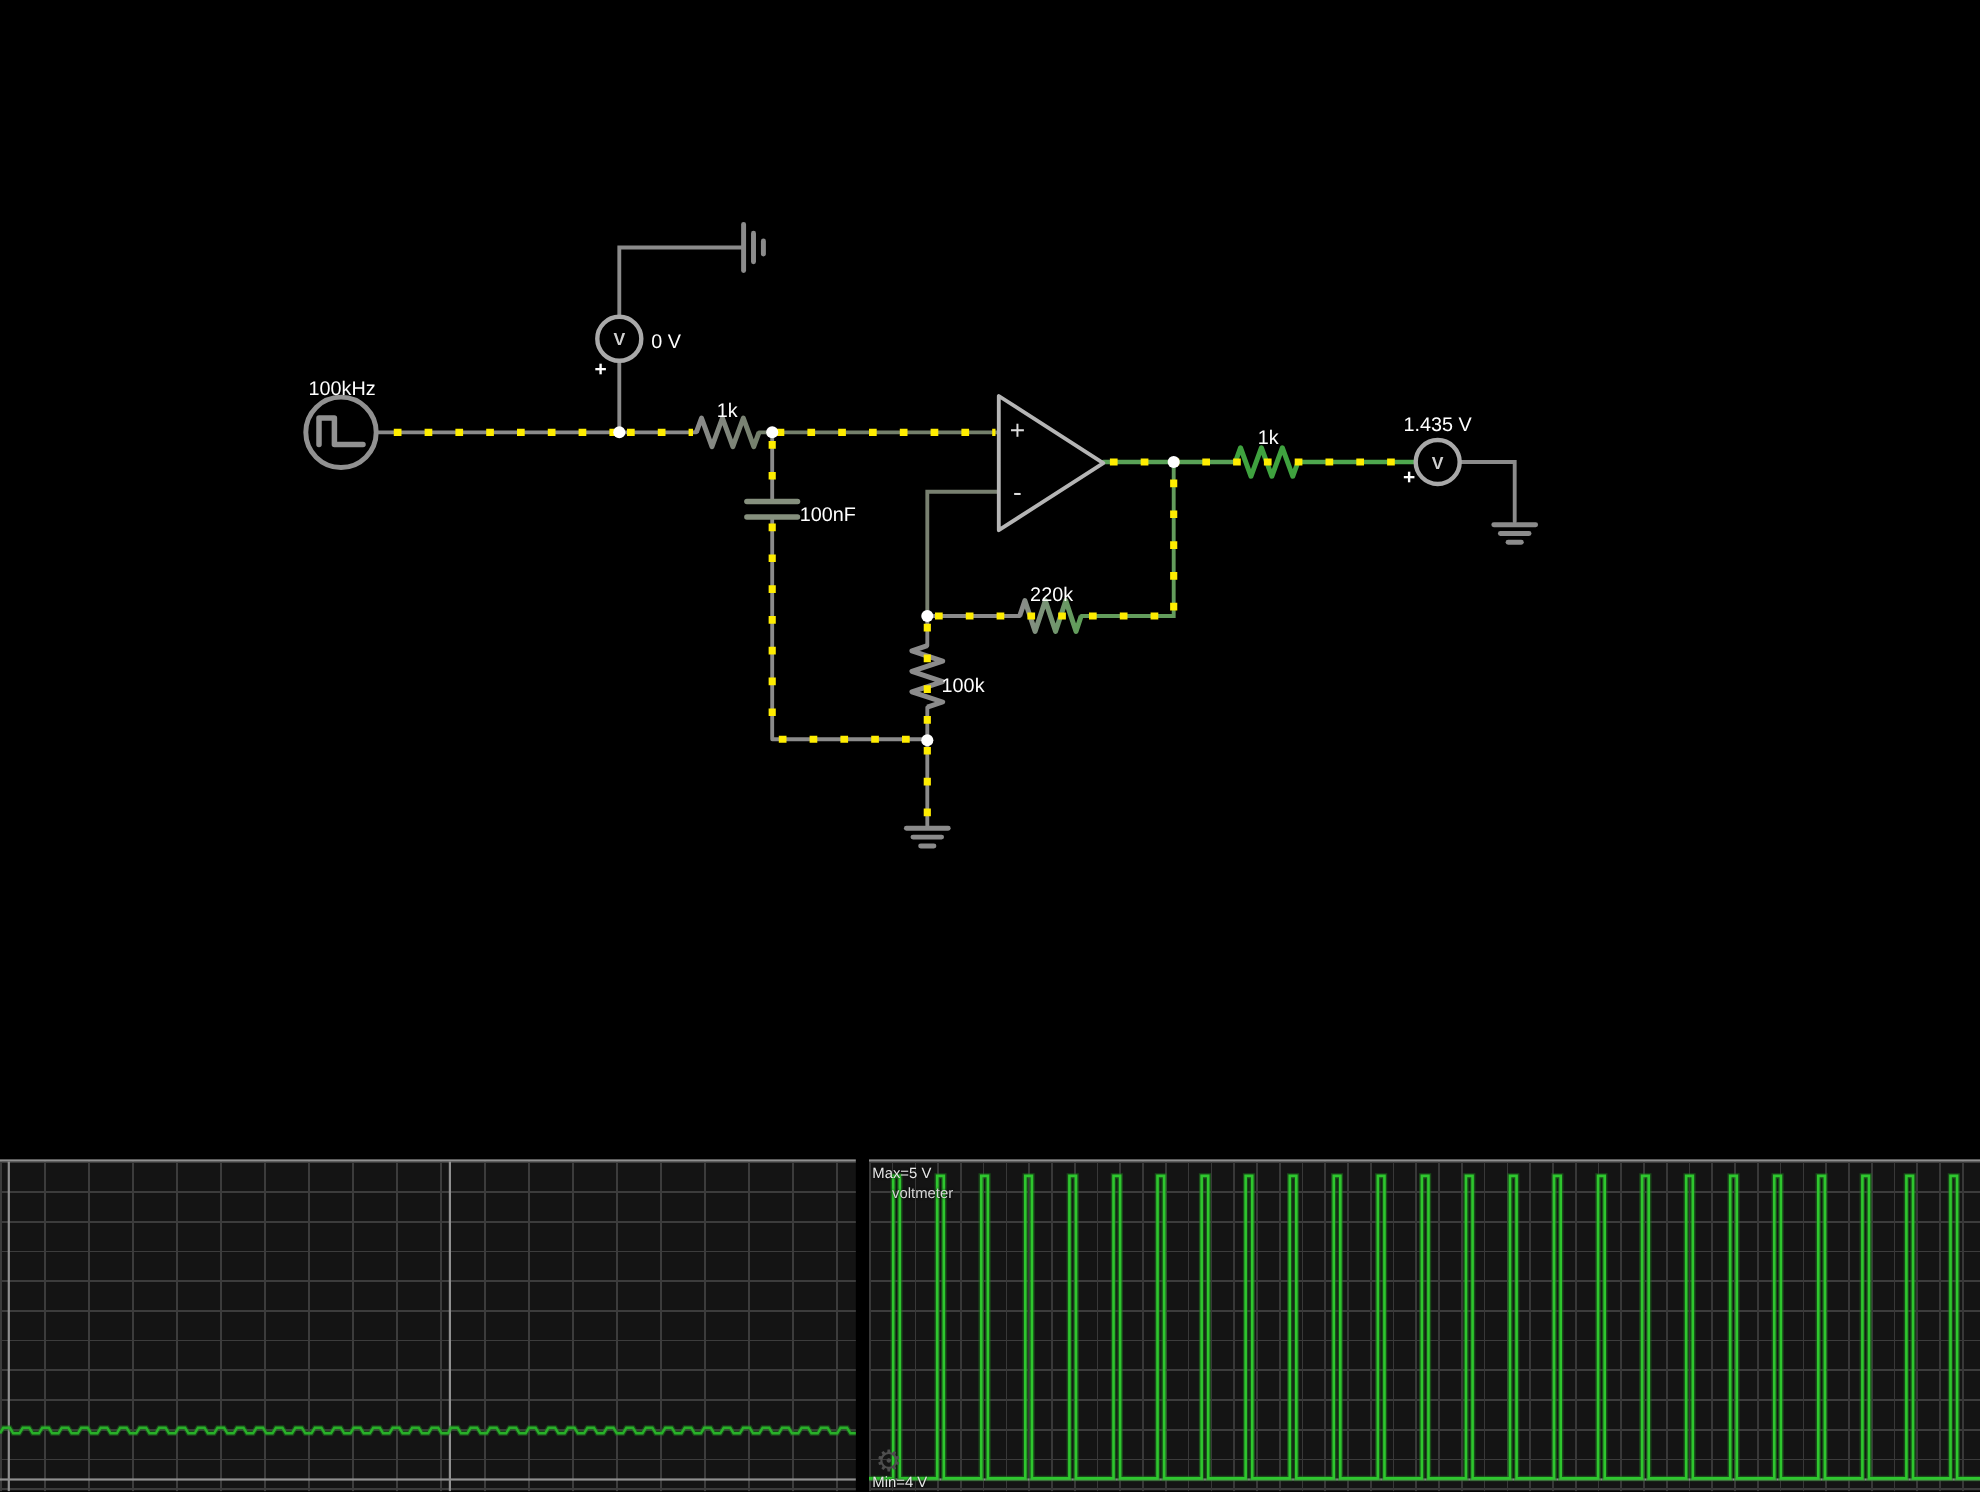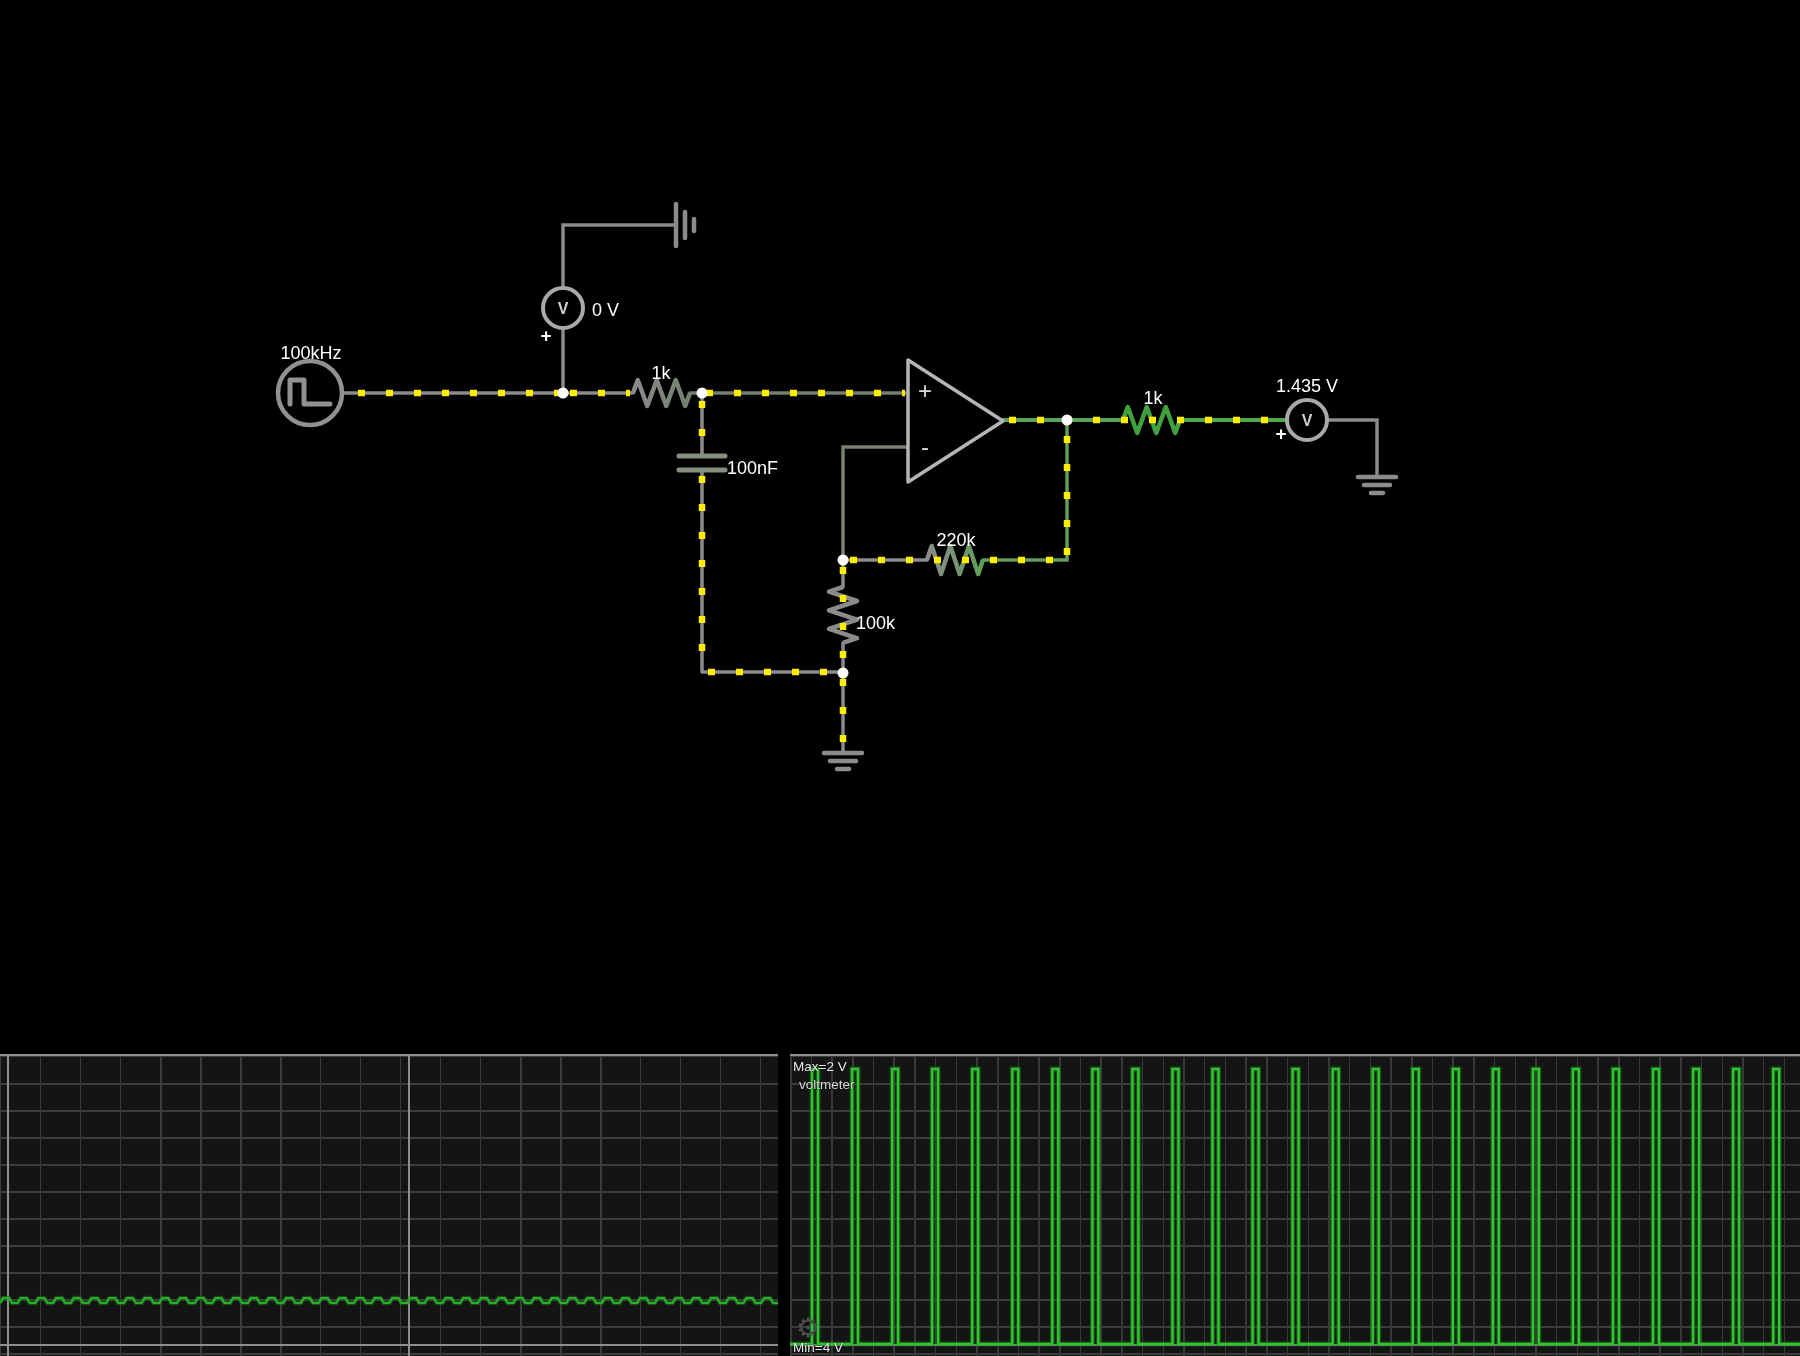--- a/index.html
+++ b/index.html
@@ -21,21 +21,21 @@
   #scope-right{left:790px;width:1010px;
     background-image:
       repeating-linear-gradient(to right,#383838 0 1.5px,transparent 1.5px 20.7px),
       repeating-linear-gradient(to bottom,#3c3c3c 0 1.5px,transparent 1.5px 27px);}
   .bright-h{position:absolute;left:0;right:0;top:288px;height:2px;background:#8f8f8f;}
   .bright-v{position:absolute;top:0;bottom:0;width:2px;background:#8f8f8f;}
   .scope-trace-svg{position:absolute;left:0;top:0;}
   .scope-label{position:absolute;color:#e8e8e8;font-size:13.5px;line-height:17px;
                text-shadow:0 0 2px #000;z-index:3;}
   #lbl-max{left:3px;top:2px;}
-  #lbl-src{left:9px;top:20px;color:#d8d8d8;}
+  #lbl-src{left:21px;top:20px;color:#d8d8d8;}
   #lbl-min{left:3px;bottom:0px;}
   .gear{position:absolute;left:6px;top:256px;font-size:27px;color:#4e4e4e;z-index:2;}
 </style>
 </head>
 <body>
 
 <div id="stage">
 
   <svg id="circuit-svg" width="1800" height="1054" viewBox="0 0 1800 1054">
     <defs>
@@ -158,19 +158,19 @@
       <path stroke="#29b029" stroke-width="2.2" fill="none" d="M0,247 l3,-5 h6 l3,5 h5.699999999999999 l3,-5 h6 l3,5 h5.699999999999999 l3,-5 h6 l3,5 h5.699999999999999 l3,-5 h6 l3,5 h5.699999999999999 l3,-5 h6 l3,5 h5.699999999999999 l3,-5 h6 l3,5 h5.699999999999999 l3,-5 h6 l3,5 h5.699999999999999 l3,-5 h6 l3,5 h5.699999999999999 l3,-5 h6 l3,5 h5.699999999999999 l3,-5 h6 l3,5 h5.699999999999999 l3,-5 h6 l3,5 h5.699999999999999 l3,-5 h6 l3,5 h5.699999999999999 l3,-5 h6 l3,5 h5.699999999999999 l3,-5 h6 l3,5 h5.699999999999999 l3,-5 h6 l3,5 h5.699999999999999 l3,-5 h6 l3,5 h5.699999999999999 l3,-5 h6 l3,5 h5.699999999999999 l3,-5 h6 l3,5 h5.699999999999999 l3,-5 h6 l3,5 h5.699999999999999 l3,-5 h6 l3,5 h5.699999999999999 l3,-5 h6 l3,5 h5.699999999999999 l3,-5 h6 l3,5 h5.699999999999999 l3,-5 h6 l3,5 h5.699999999999999 l3,-5 h6 l3,5 h5.699999999999999 l3,-5 h6 l3,5 h5.699999999999999 l3,-5 h6 l3,5 h5.699999999999999 l3,-5 h6 l3,5 h5.699999999999999 l3,-5 h6 l3,5 h5.699999999999999 l3,-5 h6 l3,5 h5.699999999999999 l3,-5 h6 l3,5 h5.699999999999999 l3,-5 h6 l3,5 h5.699999999999999 l3,-5 h6 l3,5 h5.699999999999999 l3,-5 h6 l3,5 h5.699999999999999 l3,-5 h6 l3,5 h5.699999999999999 l3,-5 h6 l3,5 h5.699999999999999 l3,-5 h6 l3,5 h5.699999999999999 l3,-5 h6 l3,5 h5.699999999999999 l3,-5 h6 l3,5 h5.699999999999999 l3,-5 h6 l3,5 h5.699999999999999 l3,-5 h6 l3,5 h5.699999999999999 l3,-5 h6 l3,5 h5.699999999999999 l3,-5 h6 l3,5 h5.699999999999999 l3,-5 h6 l3,5 h5.699999999999999 l3,-5 h6 l3,5 h5.699999999999999"></path>
     </svg>
   </div>
 
   <div id="scope-right" class="scope-panel">
     <div class="bright-h"></div>
     <svg class="scope-trace-svg" width="1010" height="302">
       <path stroke="#1d7a1d" stroke-width="5" fill="none" opacity="0.55" d="M0,288 H22.0 V13 h6 V288 H62.0 V13 h6 V288 H102.1 V13 h6 V288 H142.1 V13 h6 V288 H182.2 V13 h6 V288 H222.3 V13 h6 V288 H262.3 V13 h6 V288 H302.4 V13 h6 V288 H342.4 V13 h6 V288 H382.5 V13 h6 V288 H422.5 V13 h6 V288 H462.6 V13 h6 V288 H502.6 V13 h6 V288 H542.7 V13 h6 V288 H582.7 V13 h6 V288 H622.8 V13 h6 V288 H662.8 V13 h6 V288 H702.8 V13 h6 V288 H742.9 V13 h6 V288 H782.9 V13 h6 V288 H823.0 V13 h6 V288 H863.0 V13 h6 V288 H903.1 V13 h6 V288 H943.1 V13 h6 V288 H983.2 V13 h6 V288 H1010"></path>
       <path stroke="#2ec72e" stroke-width="2.4" fill="none" d="M0,288 H22.0 V13 h6 V288 H62.0 V13 h6 V288 H102.1 V13 h6 V288 H142.1 V13 h6 V288 H182.2 V13 h6 V288 H222.3 V13 h6 V288 H262.3 V13 h6 V288 H302.4 V13 h6 V288 H342.4 V13 h6 V288 H382.5 V13 h6 V288 H422.5 V13 h6 V288 H462.6 V13 h6 V288 H502.6 V13 h6 V288 H542.7 V13 h6 V288 H582.7 V13 h6 V288 H622.8 V13 h6 V288 H662.8 V13 h6 V288 H702.8 V13 h6 V288 H742.9 V13 h6 V288 H782.9 V13 h6 V288 H823.0 V13 h6 V288 H863.0 V13 h6 V288 H903.1 V13 h6 V288 H943.1 V13 h6 V288 H983.2 V13 h6 V288 H1010"></path>
     </svg>
-    <div id="lbl-max" class="scope-label">Max=2 V</div>
+    <div id="lbl-max" class="scope-label">Max=5 V</div>
     <div id="lbl-src" class="scope-label">voltmeter</div>
     <div id="lbl-min" class="scope-label">Min=4 V</div>
     <div class="gear">⚙</div>
   </div>
 
 </div>
 
 </body></html>

